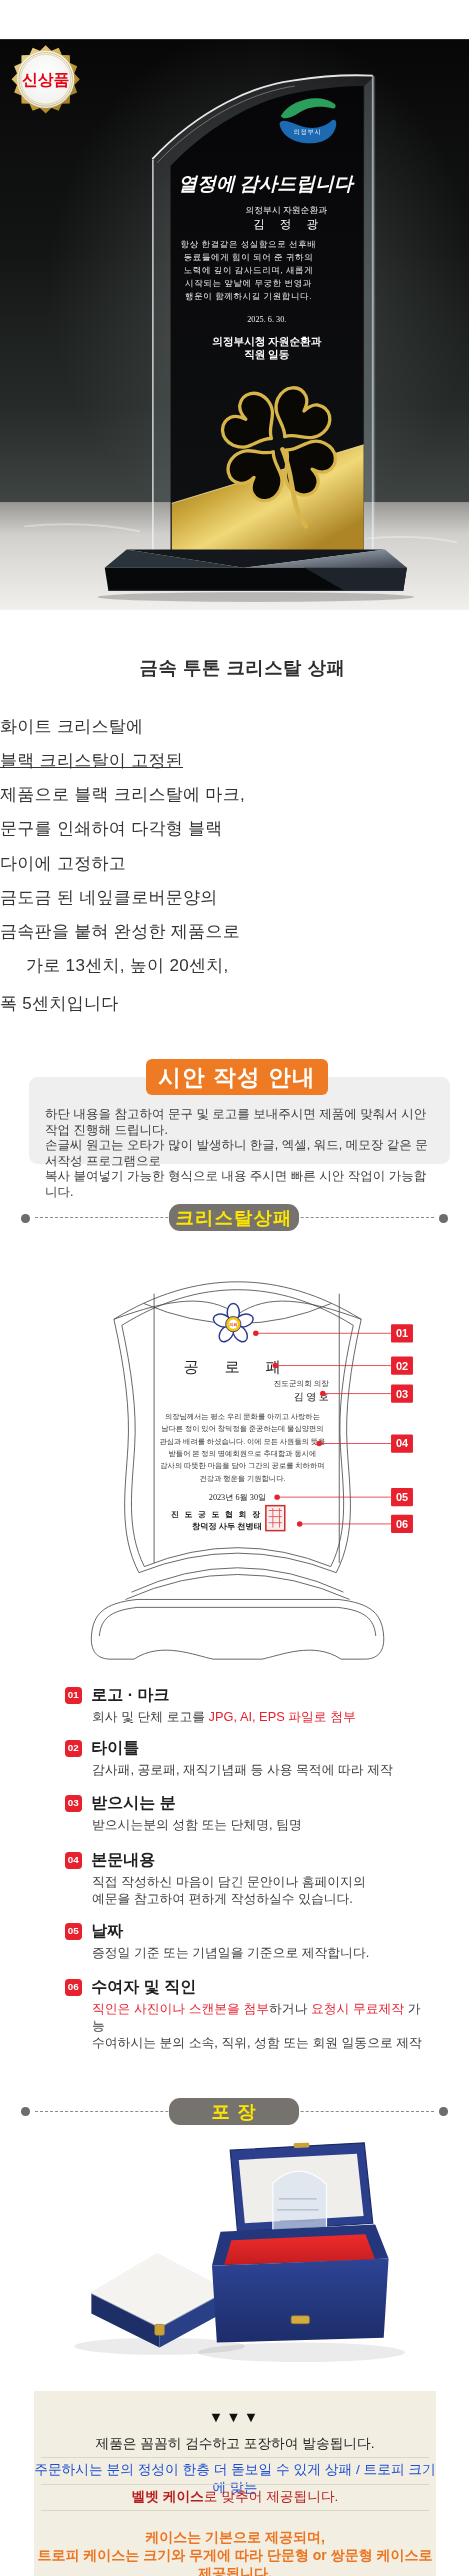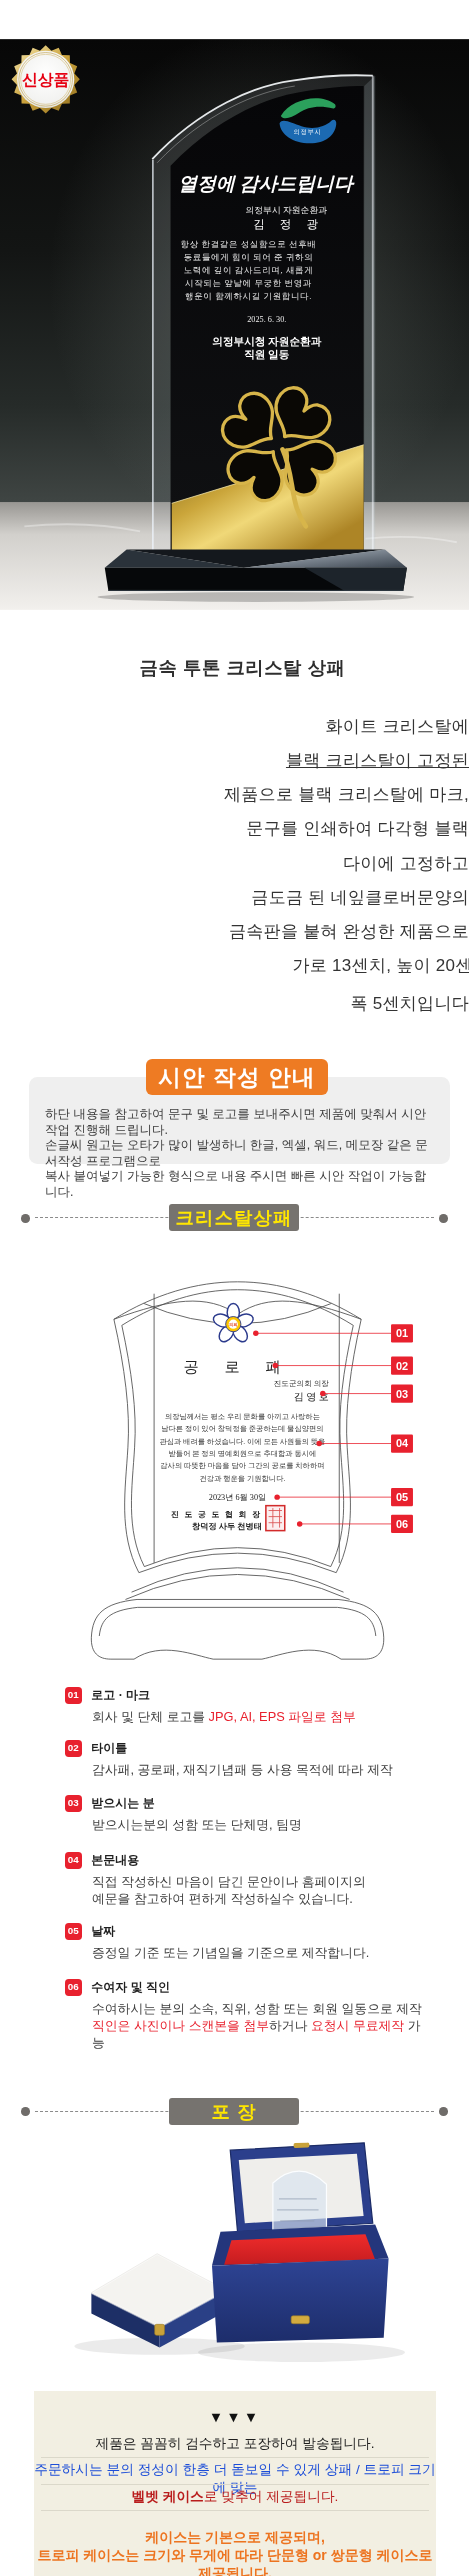--- a/index.html
+++ b/index.html
@@ -2,42 +2,42 @@
 <html style="font-size:9.8px"><head>
 <meta charset="utf-8">
 <style>
   html,body{margin:0;padding:0;background:#fff;}
   .page{position:relative;width:469px;height:2561px;background:#ffffff;overflow:hidden;
         font-family:"Liberation Sans",sans-serif;margin-top:39px;}
   .abs{position:absolute;}
   
   .hand-title{position:absolute;left:0;top:616px;width:469px;text-align:center;
               font-size:18.3px;font-weight:600;color:#2e2e2e;letter-spacing:0.6px;padding-left:8px;}
-  .hand-line{position:absolute;left:0;width:469px;text-align:right;
+  .hand-line{position:absolute;left:0;width:469px;text-align:left;
              font-size:17px;color:#333;letter-spacing:0.3px;}
   
   .guide-box{position:absolute;left:29px;top:1038px;width:421px;height:87px;
              background:#efefef;border-radius:8.5px;}
   .guide-label{position:absolute;left:146px;top:1020px;width:182px;height:36px;
                border-radius:6.1px;display:flex;align-items:center;justify-content:center;
                font-size:22.6px;font-weight:bold;color:#fff;letter-spacing:1.2px;z-index:2;}
   .guide-para{position:absolute;left:45px;top:1068px;width:390px;}
   .guide-para div{font-size:12.5px;line-height:15.5px;color:#3b3b3b;}
   
   .divider-line{position:absolute;left:35px;width:399px;border-top:1.8px dashed #8b8b8b;}
   .divider-dot{position:absolute;width:8.5px;height:8.5px;border-radius:50%;background:#6f6c69;}
-  .pill{position:absolute;left:169px;width:130px;height:27px;border-radius:3px;
+  .pill{position:absolute;left:169px;width:130px;height:27px;border-radius:11px;
         display:flex;align-items:center;justify-content:center;
         font-size:18.3px;font-weight:bold;letter-spacing:1.2px;z-index:2;}
   
   .list-item{position:absolute;left:65px;width:366px;}
   .num-badge{display:inline-block;width:16.5px;height:16.5px;border-radius:3.7px;
              color:#fff;font-size:9.8px;font-weight:bold;text-align:center;line-height:16.5px;
              vertical-align:top;}
-  .item-title{display:inline-block;margin-left:9.8px;font-size:12px;font-weight:bold;
+  .item-title{display:inline-block;margin-left:9.8px;font-size:16px;font-weight:bold;
               color:#1f1f1f;line-height:16.5px;vertical-align:top;}
   .item-desc{margin:4.9px 0 0 27px;font-size:12.8px;line-height:17px;color:#3c3c3c;}
   
   .footer-box{position:absolute;left:34px;top:2352px;width:402px;height:193px;}
   .footer-center{position:absolute;left:0;width:402px;text-align:center;}
   .footer-div{position:absolute;left:7.3px;width:388px;border-top:1.2px solid #dbd8ca;}
   svg text{font-family:"Liberation Sans",sans-serif;}
   .serif{font-family:"Liberation Serif",serif;}
 </style>
 </head>
@@ -262,22 +262,22 @@
           <div><span>받으시는분의 성함 또는 단체명, 팀명</span></div>
         </div></div>
       <div class="list-item" style="top: 1813px;"><span class="num-badge" style="background: rgb(232, 33, 46);">04</span><span class="item-title">본문내용</span><div class="item-desc">
           <div><span>직접 작성하신 마음이 담긴 문안이나 홈페이지의</span></div>
           <div><span>예문을 참고하여 편하게 작성하실수 있습니다.</span></div>
         </div></div>
       <div class="list-item" style="top: 1884px;"><span class="num-badge" style="background: rgb(232, 33, 46);">05</span><span class="item-title">날짜</span><div class="item-desc">
           <div><span>증정일 기준 또는 기념일을 기준으로 제작합니다.</span></div>
         </div></div>
       <div class="list-item" style="top: 1940px;"><span class="num-badge" style="background: rgb(232, 33, 46);">06</span><span class="item-title">수여자 및 직인</span><div class="item-desc">
+          <div><span style="color: rgb(232, 33, 46);">직인은 사진이나 스캔본을 첨부</span><span>하거나 </span><span style="color: rgb(232, 33, 46);">요청시 무료제작</span><span> 가능</span></div>
           <div><span>수여하시는 분의 소속, 직위, 성함 또는 회원 일동으로 제작</span></div>
-          <div><span style="color: rgb(232, 33, 46);">직인은 사진이나 스캔본을 첨부</span><span>하거나 </span><span style="color: rgb(232, 33, 46);">요청시 무료제작</span><span> 가능</span></div>
         </div></div>
     </div>
 
   <div class="divider-line" style="top:2072px"></div>
   <div class="divider-dot" style="left:21.3px;top:2068px"></div>
   <div class="divider-dot" style="left:439px;top:2068px"></div>
   <div class="pill" style="top:2059px;background:#76736f;color:#ffe600">포 장</div>
 
   <svg class="abs" style="left:0;top:2094px" width="469" height="256" viewBox="0 0 770 420">
     <defs>

